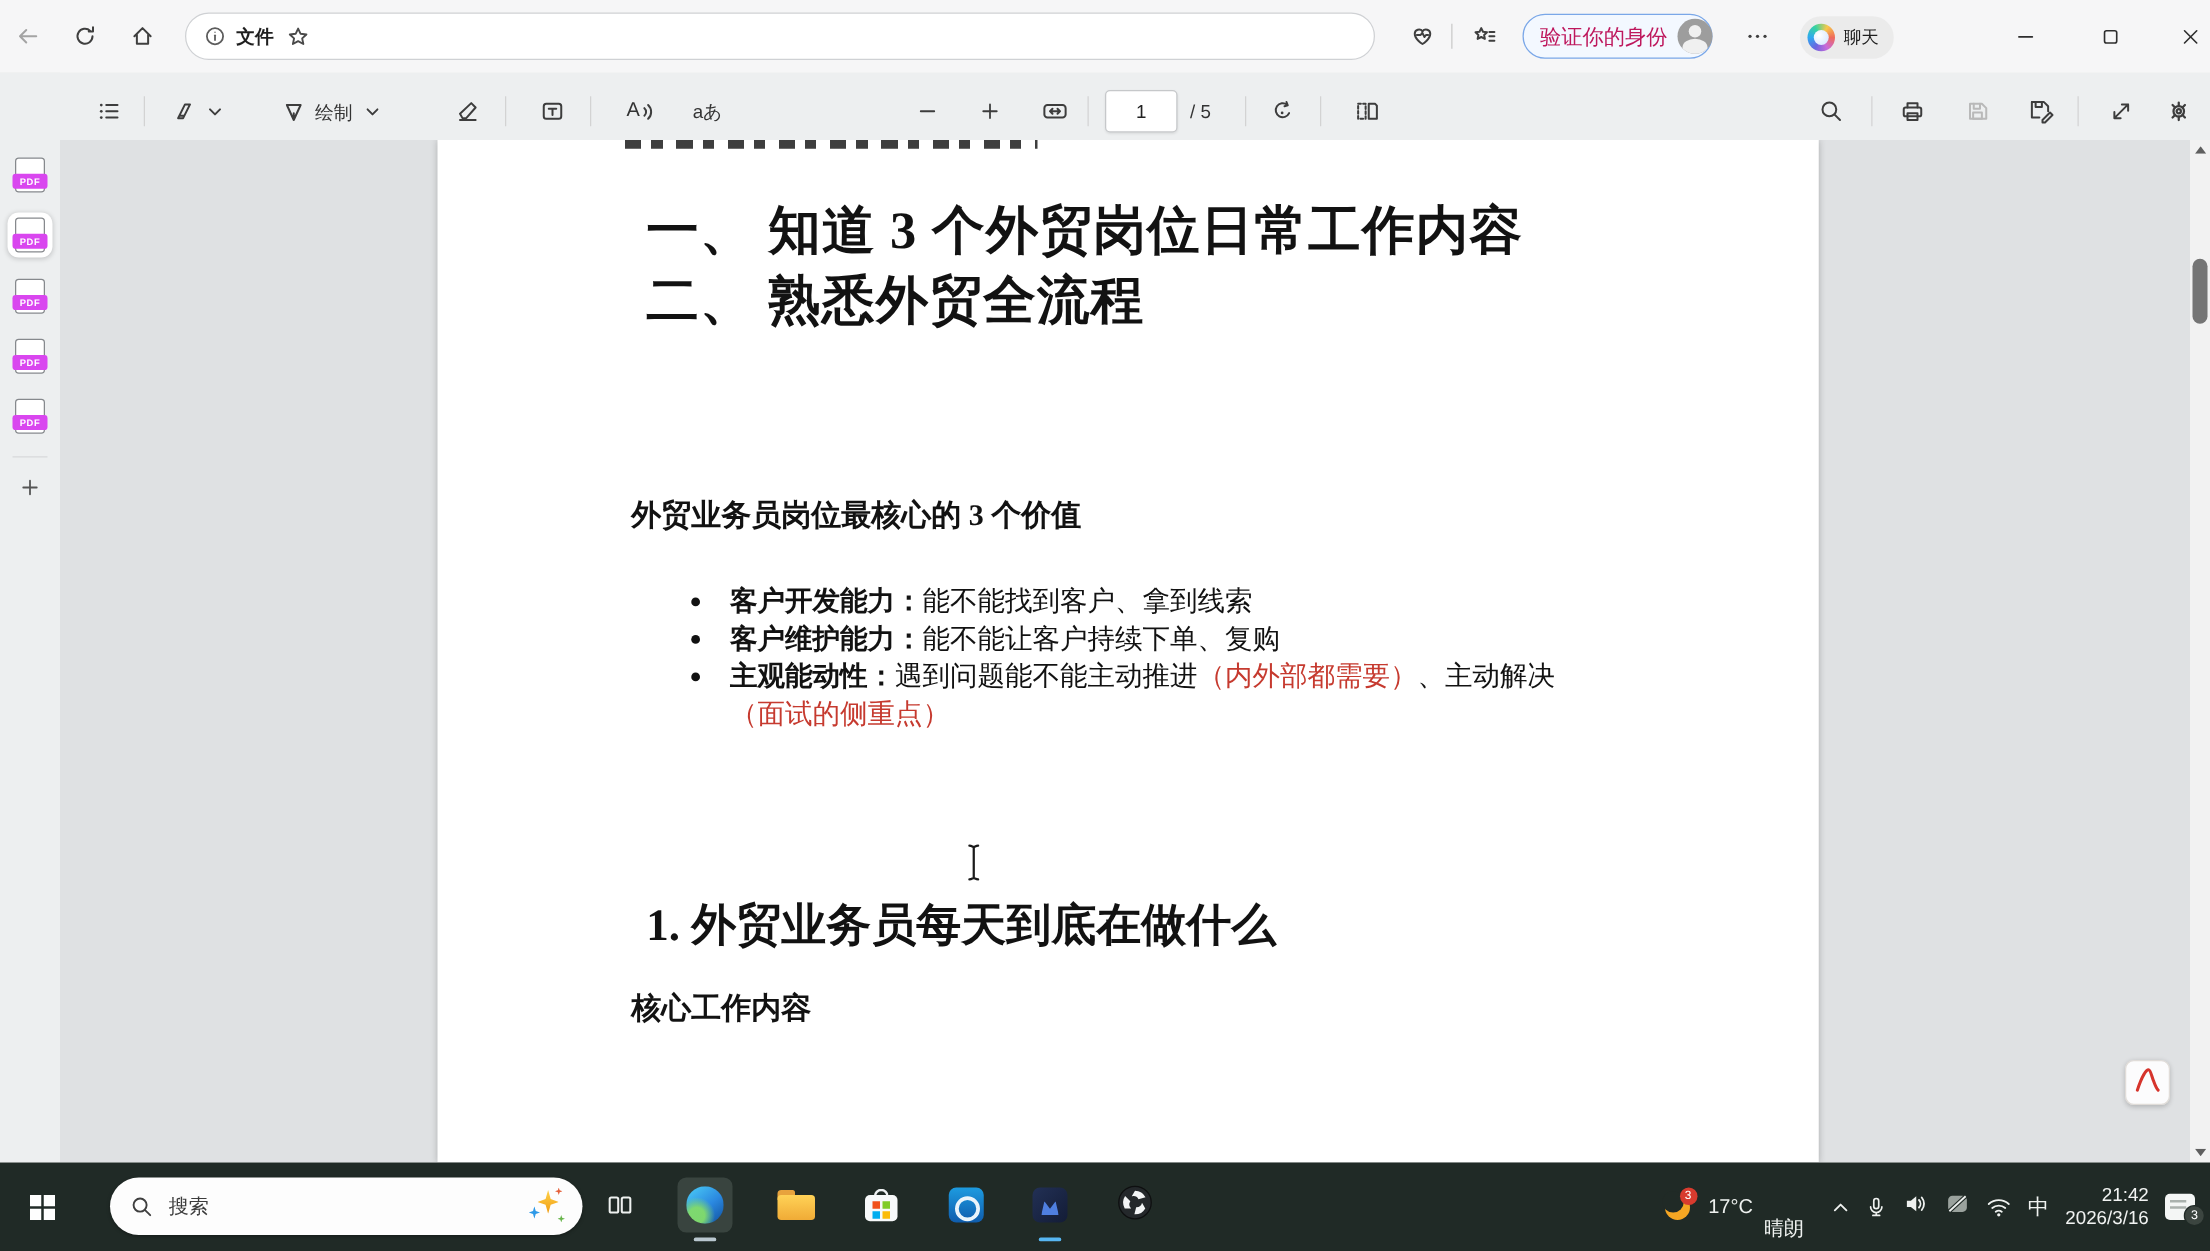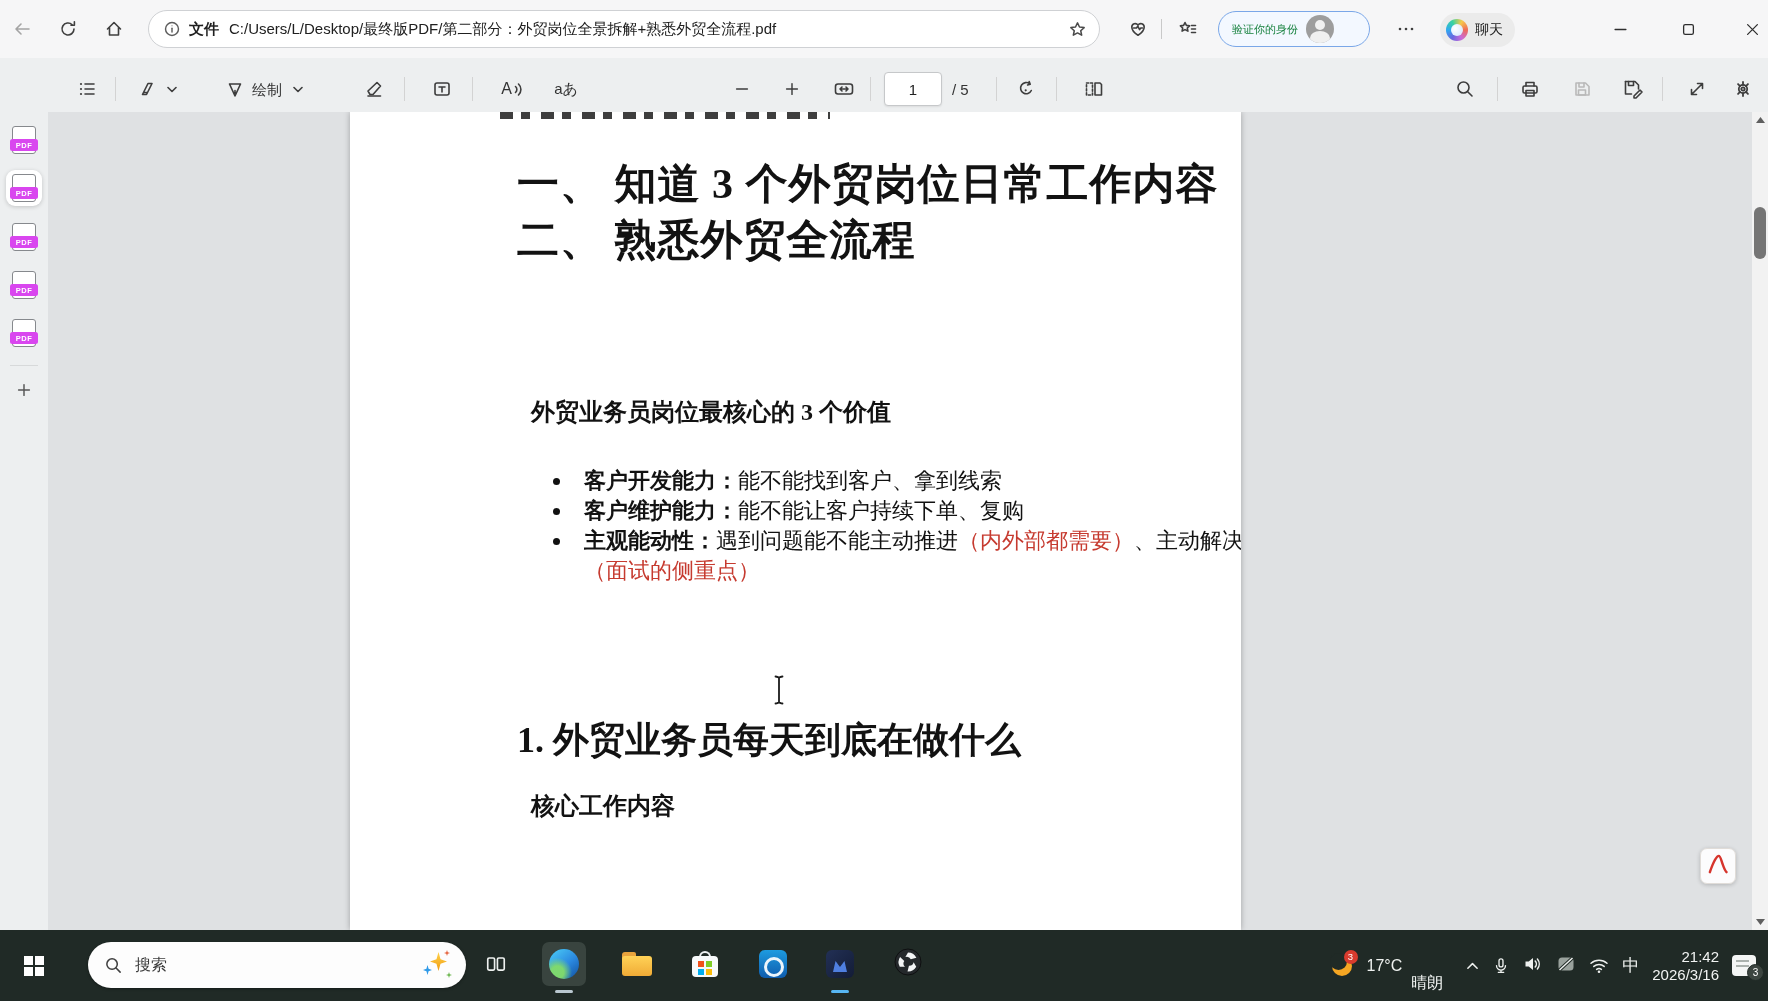--- a/index.html
+++ b/index.html
@@ -9,21 +9,21 @@
   .abs { position:absolute; }
   svg.svgi { display:block; fill:none; stroke:currentColor; stroke-width:1.6; stroke-linecap:round; stroke-linejoin:round; }
 
   
   #chrome { position:absolute; left:0; top:0; width:1768px; height:72px; background:#f6f6f7; border-bottom:1px solid #dcdcde;padding-left:30px; }
   .chromebtn { position:absolute; top:13px; width:32px; height:32px; border-radius:6px; display:flex; align-items:center; justify-content:center; color:#3f3f3f; }
   #addrbar { position:absolute; left:148px; top:10px; width:952px; height:38px; background:#ffffff; border:1px solid #cfd1d4; border-radius:19px; display:flex; align-items:center; padding:0 12px 0 14px; }
   #addrbar .scheme { font-size:15px; color:#1f1f1f; font-weight:bold; margin:0 10px 0 8px; white-space:nowrap; }
   #addrbar .url { flex:1; font-size:15px; color:#202020; white-space:nowrap; overflow:hidden; text-overflow:ellipsis; }
   #identity-pill { position:absolute; left:1218px; top:11px; width:152px; height:36px; border:1.5px solid #7aa7e8; background:#f3f8ff; border-radius:18px; display:flex; align-items:center; padding-left:13px; }
-  #identity-pill .lbl { font-size:11px; color:#15803d; white-space:nowrap; }
+  #identity-pill .lbl { font-size:17px; color:#be185d; white-space:nowrap; }
   #identity-pill .avatar { margin-left:8px; width:28px; height:28px; border-radius:50%; background:#9d9d9d; position:relative; overflow:hidden; flex:none; }
   #identity-pill .avatar::before { content:""; position:absolute; left:9px; top:5px; width:10px; height:10px; border-radius:50%; background:#f0f0f0; }
   #identity-pill .avatar::after { content:""; position:absolute; left:4px; top:16px; width:20px; height:14px; border-radius:50%; background:#f0f0f0; }
   #copilot-pill { position:absolute; left:1440px; top:13px; height:34px; padding:0 12px 0 6px; background:#ebebeb; border-radius:17px; display:flex; align-items:center; gap:7px; }
   #copilot-pill .cicon { width:22px; height:22px; border-radius:50%; background:conic-gradient(from 210deg,#6a66e0,#2fa8f0,#36d3a0,#f7c84b,#ef6a5a,#c96ad9,#6a66e0); position:relative; }
   #copilot-pill .cicon::after { content:""; position:absolute; inset:5px; border-radius:50%; background:radial-gradient(circle at 35% 35%, #ffffff, #cfe2ff); }
   #copilot-pill .lbl { font-size:14px; color:#1d1d1d; }
   .winctl { position:absolute; top:12px; width:34px; height:34px; display:flex; align-items:center; justify-content:center; color:#2e2e2e; }
 
   
@@ -37,25 +37,25 @@
   
   #tabstrip { position:absolute; left:0; top:58px; width:48px; height:872px; background:#edeff0; }
   .vtab { position:absolute; left:6px; width:36px; height:36px; display:flex; align-items:center; justify-content:center; border-radius:9px; }
   .vtab.active { background:#ffffff; box-shadow:0 1px 4px rgba(0,0,0,.18); }
   .pdft { position:relative; width:24px; height:28px; background:#fff; border:1.4px solid #86898d; border-radius:3px; }
   .pdft .band { position:absolute; left:-3px; top:12px; width:28px; height:12px; background:#d946ef; border-radius:2.5px; color:#fff; font-size:7.5px; font-weight:bold; letter-spacing:.5px; display:flex; align-items:center; justify-content:center; }
   .vdivider { position:absolute; left:10px; width:28px; height:1px; background:#d7d9da; }
 
   
   #content { position:absolute; left:48px; top:112px; width:1704px; height:818px; background:#dfe1e3; overflow:hidden; }
-  #page { position:absolute; left:302px; top:0; width:891px; height:818px; background:#ffffff; box-shadow:0 0 6px rgba(0,0,0,.28); overflow:hidden; }
+  #page { position:absolute; left:302px; top:0; width:1105px; height:818px; background:#ffffff; box-shadow:0 0 6px rgba(0,0,0,.28); overflow:hidden; }
   .serif { font-family:"Liberation Serif","DejaVu Serif",serif; color:#121212; }
   .remnant { position:absolute; left:150px; top:0; width:330px; height:7px; background:repeating-linear-gradient(90deg,#1c1c1c 0 13px, transparent 13px 21px, #1c1c1c 21px 30px, transparent 30px 41px); opacity:.85; }
   .doc-h1 { position:absolute; left:167px; font-size:42px; font-weight:bold; letter-spacing:1px; white-space:nowrap; }
-  .doc-sub { position:absolute; left:181px; font-size:24px; font-weight:bold; white-space:nowrap; }
+  .doc-sub { position:absolute; left:155px; font-size:24px; font-weight:bold; white-space:nowrap; }
   .doc-ul { position:absolute; left:234px; list-style:none; }
   .doc-ul li { position:relative; font-size:22px; line-height:30px; white-space:nowrap; }
   .doc-ul li .dot::before { content:""; position:absolute; left:-31px; top:12px; width:7px; height:7px; border-radius:50%; background:#111; }
   .b { font-weight:bold; }
   .red { color:#c63a2f; }
   .doc-h3 { position:absolute; left:167px; font-size:36px; font-weight:bold; white-space:nowrap;margin-top:20px; }
 
   
   #scrollbar { position:absolute; left:1752px; top:112px; width:16px; height:818px; background:#f2f2f2; }
   #scrollbar .arr { position:absolute; left:0; width:16px; height:16px; display:flex; align-items:center; justify-content:center; color:#5f5f5f; }
@@ -138,21 +138,20 @@
 
     <div id="addrbar">
       <span style="color:#5c5c5c;">
           <svg class="svgi" width="18" height="18" viewBox="0 0 20 20">
             <circle cx="10" cy="10" r="7.2"></circle>
             <path d="M10 9.2v4.2"></path>
             <circle cx="10" cy="6.4" r="0.6" fill="currentColor" stroke="none"></circle>
           </svg>
         </span>
       <span class="scheme">文件</span>
-      <span class="url">C:/Users/L/Desktop/最终版PDF/第二部分：外贸岗位全景拆解+熟悉外贸全流程.pdf</span>
       <span style="color:#4a4a4a;">
           <svg class="svgi" width="19" height="19" viewBox="0 0 20 20">
             <path d="M10 3l2.1 4.4 4.9.6-3.6 3.3 1 4.7L10 13.6 5.6 16l1-4.7L3 8l4.9-.6z"></path>
           </svg>
         </span>
     </div>
 
     <div class="chromebtn" style="left:1122px;">
       <span>
           <svg class="svgi" width="20" height="20" viewBox="0 0 20 20">

